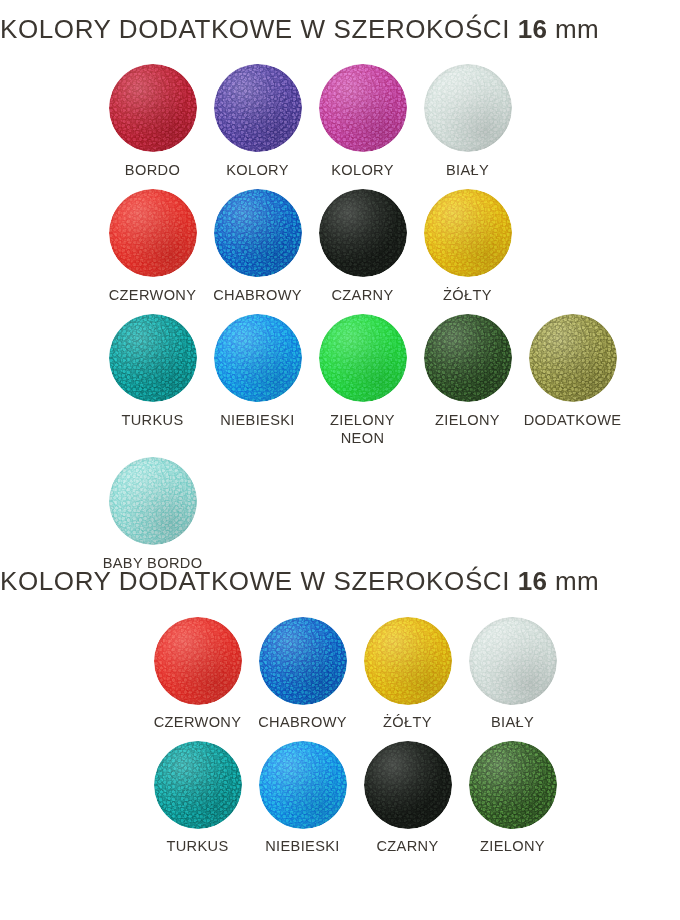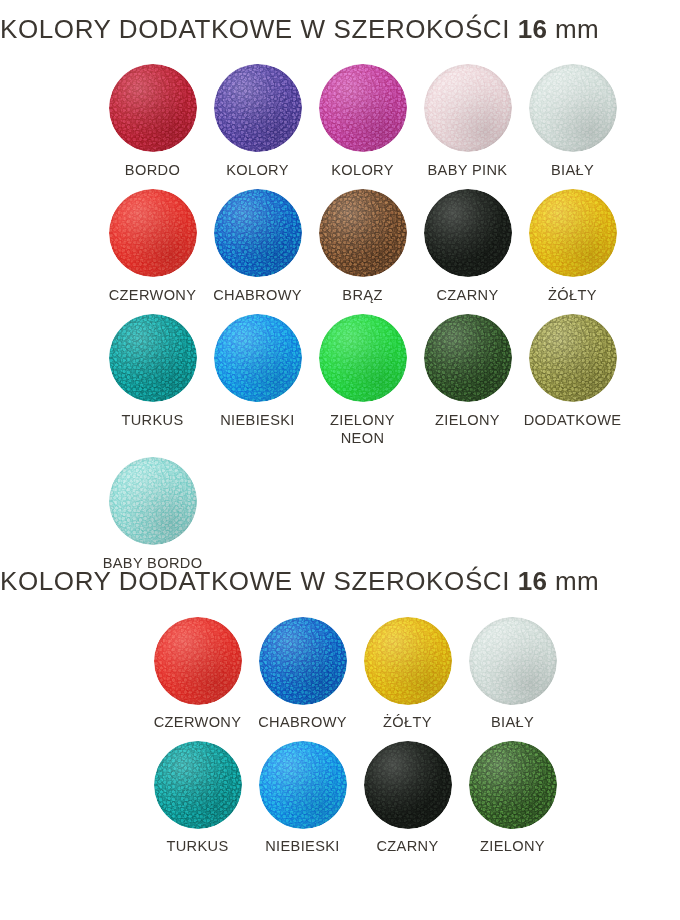--- a/index.html
+++ b/index.html
@@ -188,29 +188,20 @@
           <div class="cell">
             <div class="swatch" title="FUKSJA">
               <div class="base" style="background: rgb(204, 74, 168);"></div>
               <div class="grain"></div>
               <div class="grain2"></div>
               <div class="shade"></div>
             </div>
             <div class="label">KOLORY</div>
           </div>
           <div class="cell">
-            <div class="swatch" title="BABY PINK">
-              <div class="base" style="background: rgb(243, 223, 226);"></div>
-              <div class="grain"></div>
-              <div class="grain2"></div>
-              <div class="shade"></div>
-            </div>
-            <div class="label">BABY PINK</div>
-          </div>
-          <div class="cell">
             <div class="swatch" title="BIAŁY">
               <div class="base" style="background: rgb(221, 232, 228);"></div>
               <div class="grain"></div>
               <div class="grain2"></div>
               <div class="shade"></div>
             </div>
             <div class="label">BIAŁY</div>
           </div>
         </div>
         <div class="grid-row">
@@ -224,29 +215,20 @@
             <div class="label">CZERWONY</div>
           </div>
           <div class="cell">
             <div class="swatch" title="CHABROWY">
               <div class="base" style="background: rgb(21, 119, 210);"></div>
               <div class="grain"></div>
               <div class="grain2"></div>
               <div class="shade"></div>
             </div>
             <div class="label">CHABROWY</div>
-          </div>
-          <div class="cell">
-            <div class="swatch" title="BRĄZ">
-              <div class="base" style="background: rgb(125, 84, 51);"></div>
-              <div class="grain"></div>
-              <div class="grain2"></div>
-              <div class="shade"></div>
-            </div>
-            <div class="label">BRĄZ</div>
           </div>
           <div class="cell">
             <div class="swatch" title="CZARNY">
               <div class="base" style="background: rgb(28, 33, 28);"></div>
               <div class="grain"></div>
               <div class="grain2"></div>
               <div class="shade"></div>
             </div>
             <div class="label">CZARNY</div>
           </div>

